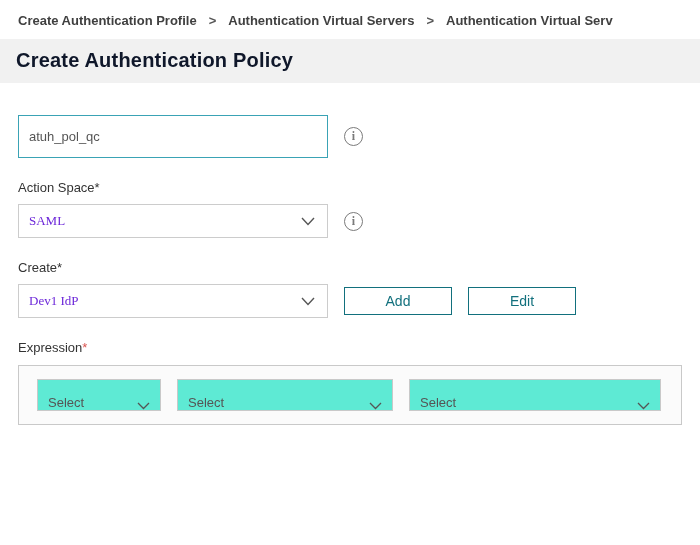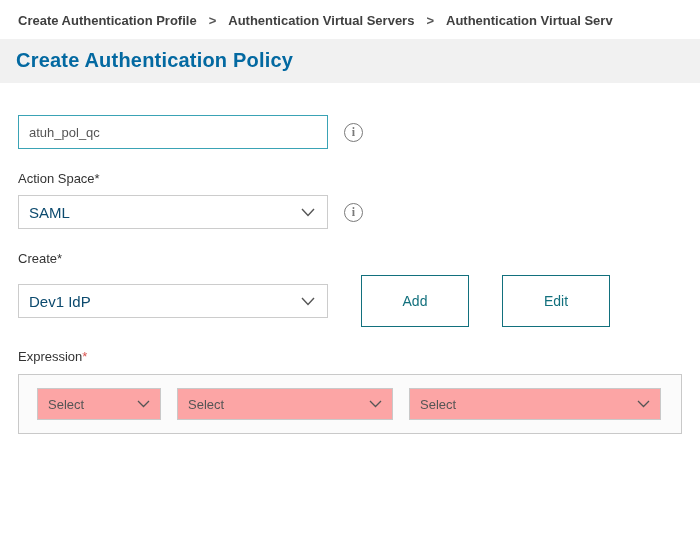--- a/index.html
+++ b/index.html
@@ -39,40 +39,40 @@
 
   
   .header-bar {
     margin-top: 11px;
     background: #f1f1f1;
     padding: 10px 16px 11px 16px;
   }
   .header-bar h1 {
     font-size: 20px;
     font-weight: bold;
-    color: #0369a1;
+    color: #0f172a;
     letter-spacing: 0.2px;
   }
 
   
   .form-area { padding: 0 18px; }
   .field { margin-top: 22px; }
   .field:first-child { margin-top: 32px; }
   .field-label {
     font-size: 13px;
     color: #333;
     margin-bottom: 9px;
   }
   .req { color: #333; }
   .req.red { color: #d9534f; }
   .row { display: flex; align-items: center; }
 
   .text-input {
     width: 310px;
-    height: 34px;
+    height: 43px;
     border: 1px solid #3aa3b5;
     outline: none;
     padding: 0 10px;
     font-size: 13px;
     color: #555;
     font-family: "Liberation Sans", sans-serif;
     background: #fff;
   }
 
   .select-box {
@@ -80,22 +80,23 @@
     height: 34px;
     border: 1px solid #cccccc;
     background: #fff;
     display: flex;
     align-items: center;
     justify-content: space-between;
     padding: 0 12px 0 10px;
     cursor: pointer;
   }
   .select-box .select-value {
-    font-size: 15px;
-    color: #0c4a6e;
+    font-size: 13px;
+    color: #6d28d9;
+    font-family: Liberation Serif, serif;
   }
   .chevron { flex: 0 0 auto; display: block; }
 
   .info-icon {
     width: 19px;
     height: 19px;
     border: 1.5px solid #7a7a7a;
     border-radius: 50%;
     margin-left: 16px;
     display: flex;
@@ -103,49 +104,49 @@
     justify-content: center;
     font-size: 12px;
     font-weight: bold;
     color: #7a7a7a;
     font-family: "Liberation Serif", serif;
     cursor: pointer;
   }
 
   .btn-outline {
     width: 108px;
-    height: 52px;
+    height: 28px;
     background: #fff;
     border: 1px solid #12707d;
     color: #12707d;
     font-size: 14px;
     font-family: "Liberation Sans", sans-serif;
     cursor: pointer;
-    margin-left: 33px;
+    margin-left: 16px;
   }
 
   
   .expression-box {
     margin-top: 10px;
     width: 664px;
     border: 1px solid #c9c9c9;
     background: #fff;
   }
   .expression-toolbar {
     display: flex;
     gap: 16px;
     padding: 13px 0 13px 18px;
     background: #fbfbfb;
   }
   .mini-select {
     height: 32px;
     border: 1px solid #c9c9c9;
-    background: #fca5a5;
-    display: flex;
-    align-items: center;
+    background: #5eead4;
+    display: flex;
+    align-items: flex-end;
     justify-content: space-between;
     padding: 0 10px;
     cursor: pointer;
   }
   .mini-select .select-value { font-size: 13px; color: #555; }
   .mini-select.w1 { width: 124px; }
   .mini-select.w2 { width: 216px; }
   .mini-select.w3 { width: 252px; }
 
   .expression-editor-wrap { border-top: 1px solid #c9c9c9; }

